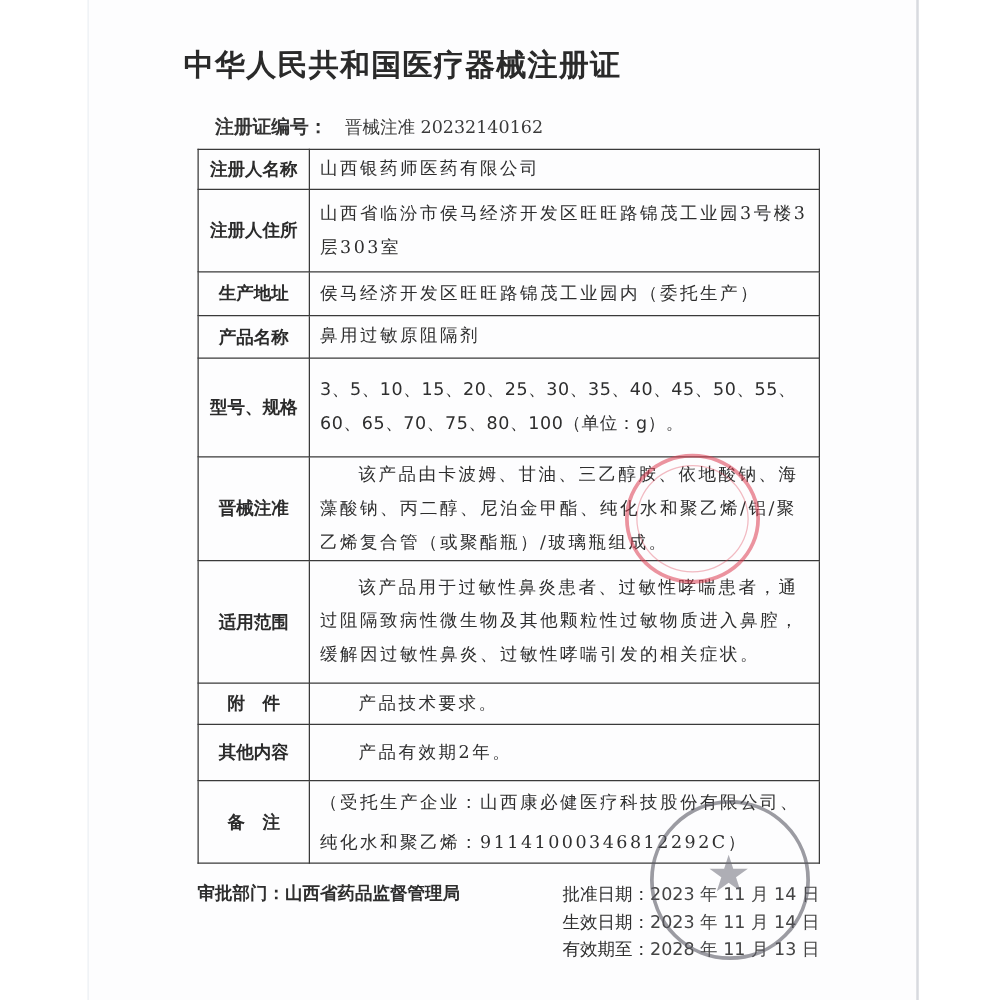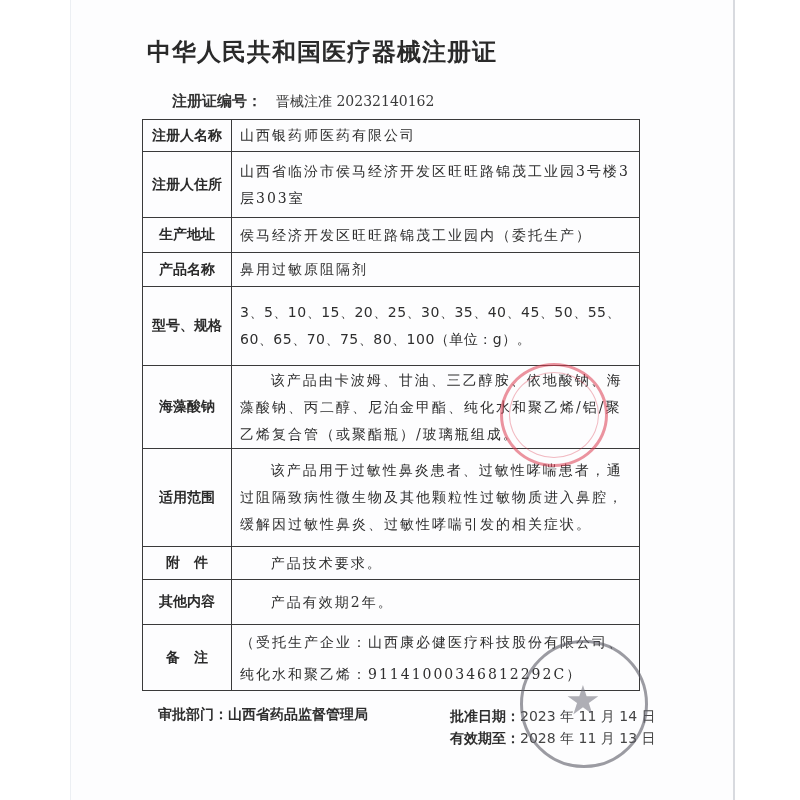--- a/index.html
+++ b/index.html
@@ -41,21 +41,21 @@
     left: 172px;
     top: 92px;
     font-size: 15px;
     color: #333;
   }
   .regno .lbl { font-weight: bold; }
   .regno .val { font-family: "DejaVu Serif", serif; font-size: 14px; margin-left: 14px; color: #3a3a3a; }
 
   table.cert {
     position: absolute;
-    left: 142px;
+    left: 158px;
     top: 119px;
     width: 498px;
     border-collapse: collapse;
     table-layout: fixed;
   }
   table.cert td {
     border: 1.5px solid #3a3a3a;
     padding: 0;
     vertical-align: middle;
   }
@@ -88,21 +88,21 @@
   }
   .footer-right {
     position: absolute;
     left: 450px;
     top: 705px;
     font-size: 14px;
     line-height: 22px;
     color: #2e2e2e;
   }
   .footer-right .row { white-space: nowrap; }
-  .footer-right .k { font-weight: bold; }
+  .footer-right .k { font-weight: normal; }
   .footer-right .d { color: #444; }
 
   .seal-red {
     position: absolute;
     left: 500px;
     top: 363px;
     width: 108px;
     height: 104px;
     border-radius: 50%;
     border: 3px solid rgba(220, 60, 80, 0.55);
@@ -159,21 +159,21 @@
   </tr>
   <tr style="height:34px">
     <td class="k">产品名称</td>
     <td class="v">鼻用过敏原阻隔剂</td>
   </tr>
   <tr style="height:79px">
     <td class="k">型号、规格</td>
     <td class="v sans">3、5、10、15、20、25、30、35、40、45、50、55、60、65、70、75、80、100（单位：g）。</td>
   </tr>
   <tr style="height:83px">
-    <td class="k">海藻酸钠</td>
+    <td class="k">晋械注准</td>
     <td class="v indent">该产品由卡波姆、甘油、三乙醇胺、依地酸钠、海藻酸钠、丙二醇、尼泊金甲酯、纯化水和聚乙烯/铝/聚乙烯复合管（或聚酯瓶）/玻璃瓶组成。</td>
   </tr>
   <tr style="height:98px">
     <td class="k">适用范围</td>
     <td class="v indent">该产品用于过敏性鼻炎患者、过敏性哮喘患者，通过阻隔致病性微生物及其他颗粒性过敏物质进入鼻腔，缓解因过敏性鼻炎、过敏性哮喘引发的相关症状。</td>
   </tr>
   <tr style="height:33px">
     <td class="k">附　件</td>
     <td class="v indent">产品技术要求。</td>
   </tr>
@@ -190,20 +190,23 @@
 
 <div class="footer-left">
   <span>审批部门：</span><span>山西省药品监督管理局</span>
 </div>
 
 <div class="footer-right">
   <div class="row">
     <span class="k">批准日期：</span><span class="d">2023 年 11 月 14 日</span>
   </div>
   <div class="row">
+    <span class="k">生效日期：</span><span class="d">2023 年 11 月 14 日</span>
+  </div>
+  <div class="row">
     <span class="k">有效期至：</span><span class="d">2028 年 11 月 13 日</span>
   </div>
 </div>
 
 <div class="seal-red">
   <div class="inner"></div>
 </div>
 
 <div class="seal-gray">
   <span class="star">★</span>

